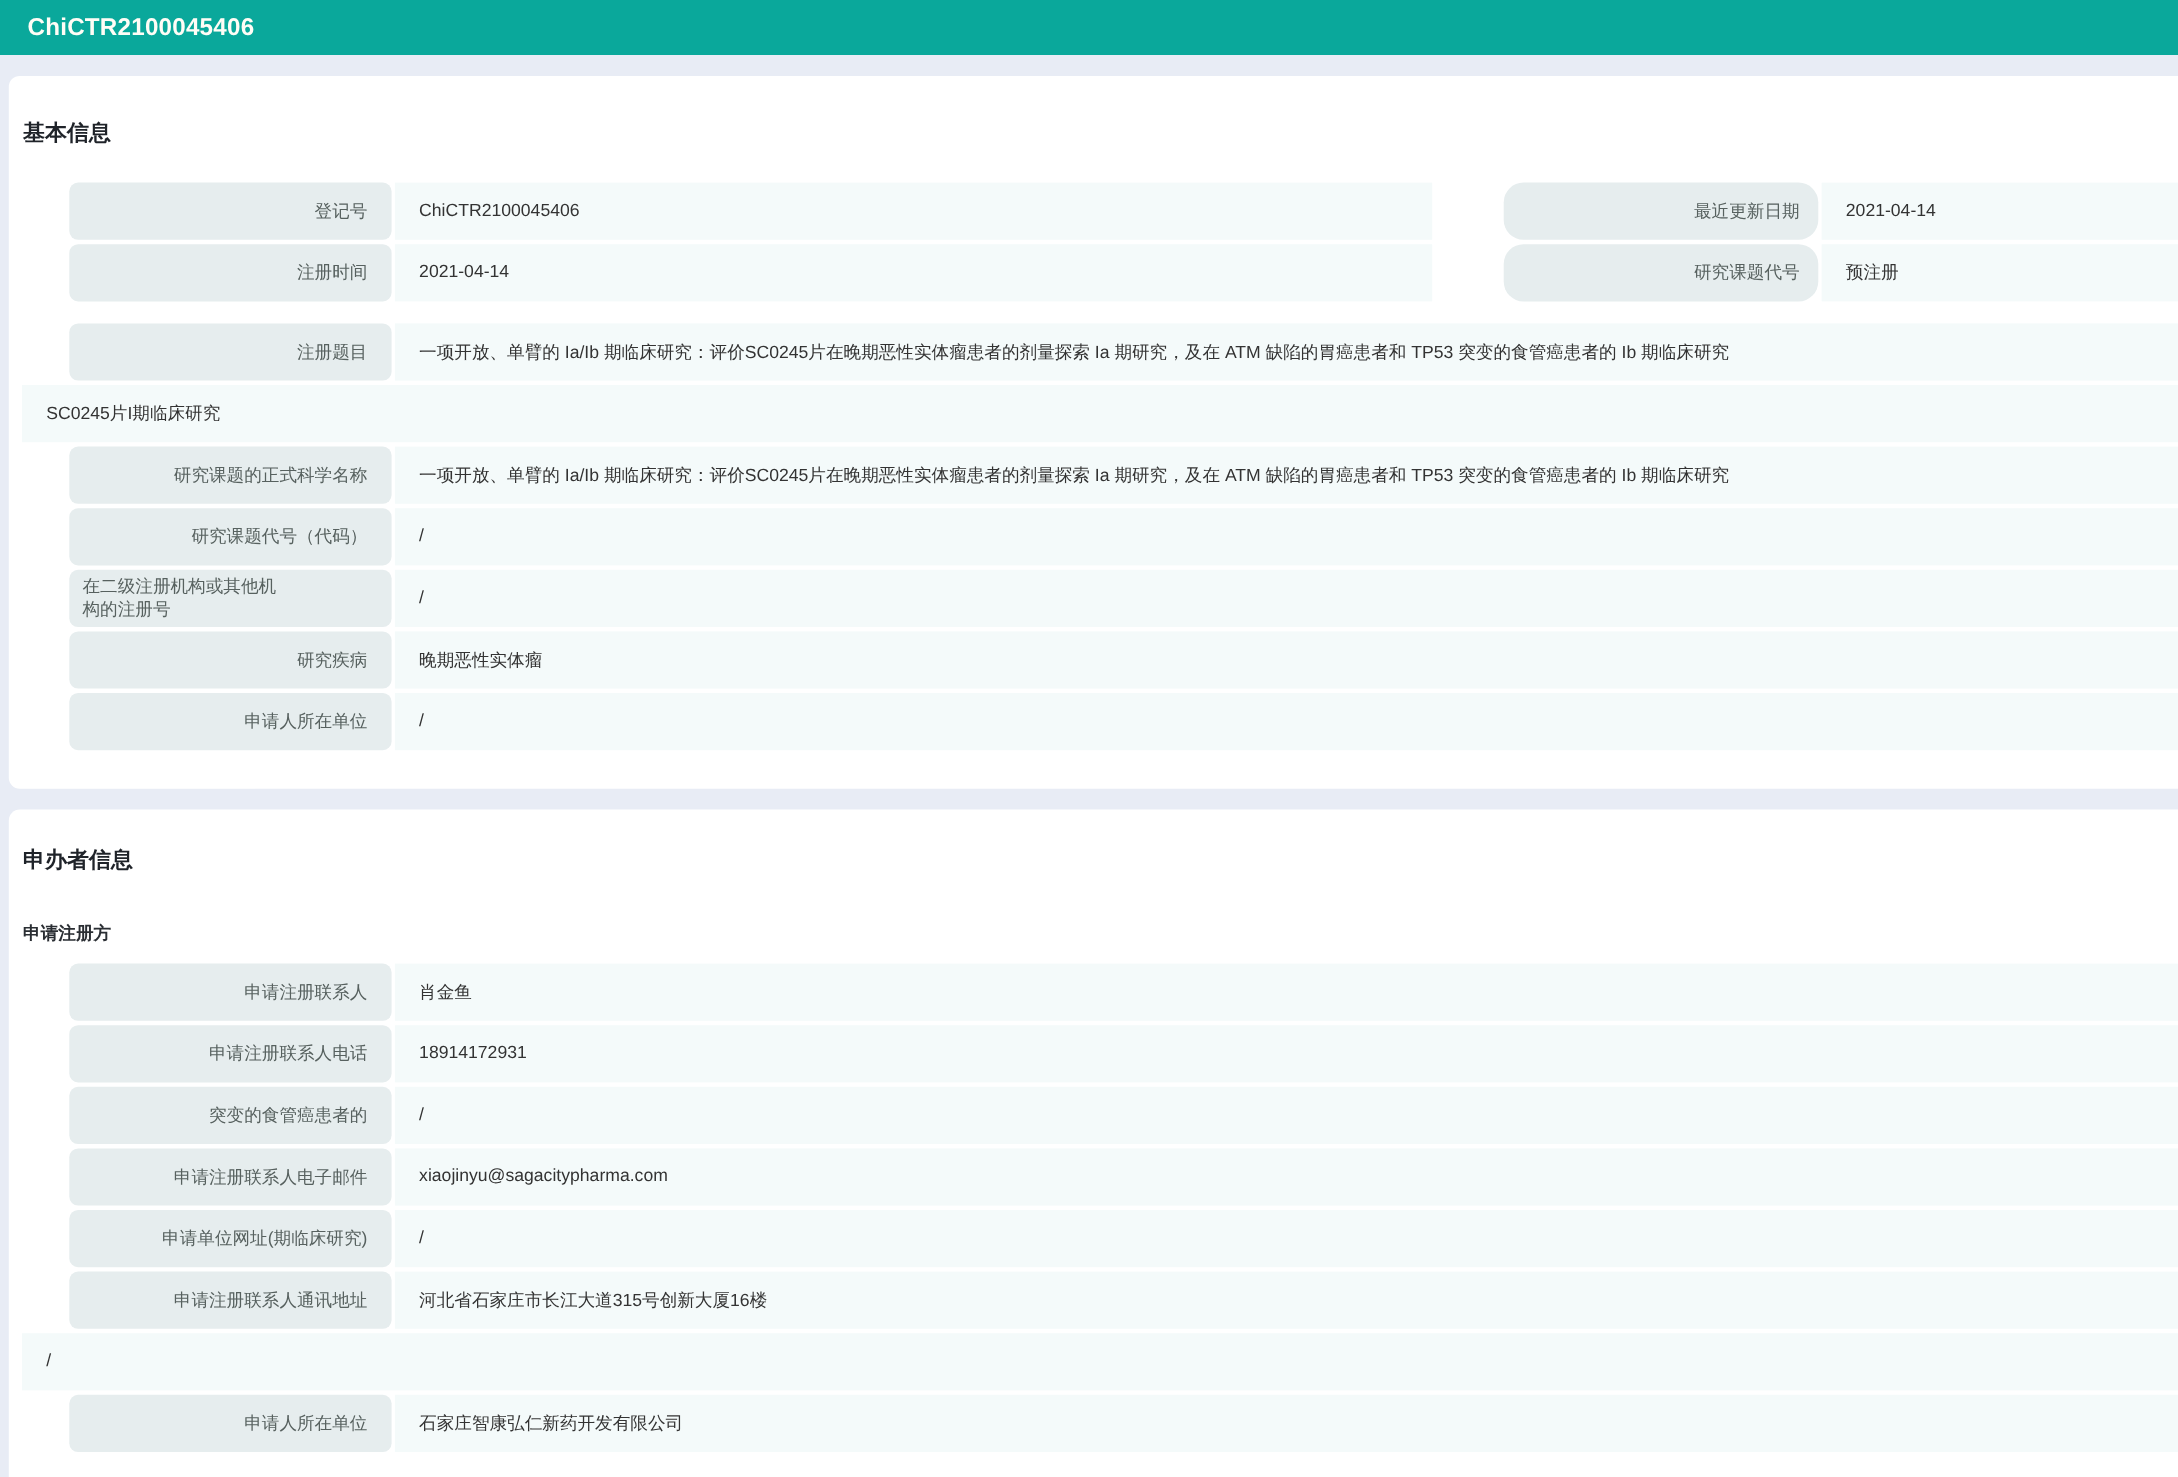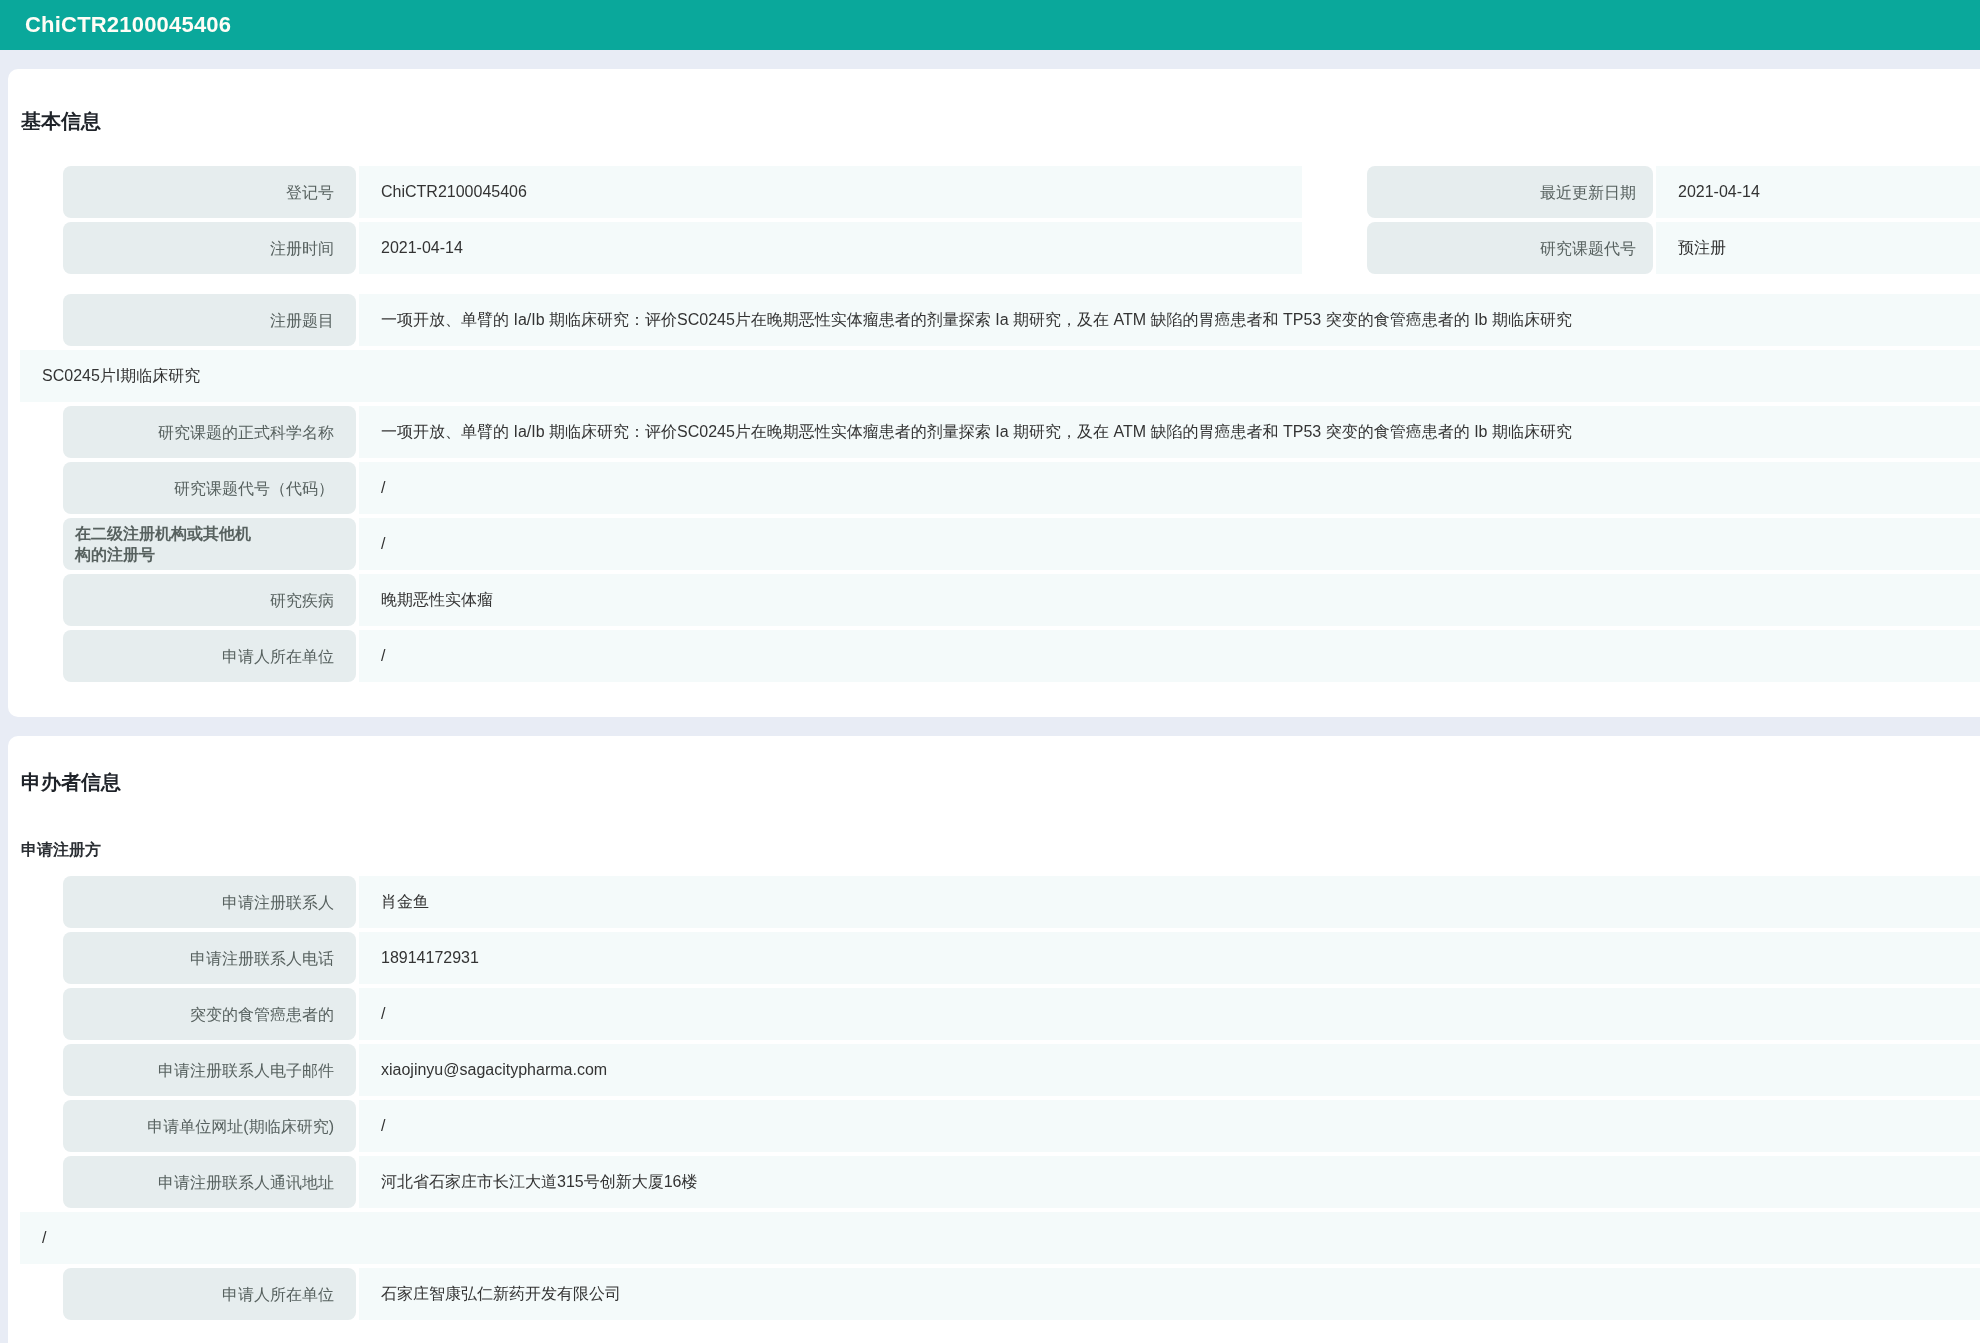--- a/index.html
+++ b/index.html
@@ -33,23 +33,23 @@
   .rows { }
   .row { display:flex; margin-bottom:4px; }
   .group-gap { margin-top:20px; }
   .lbl {
     flex:0 0 293px; min-height:52px; box-sizing:border-box;
     background:#e6edee; border-radius:8px;
     display:flex; align-items:center; justify-content:flex-end;
     padding-right:22px; text-align:right;
     color:#57615f; font-size:16px; line-height:21px;margin-left:46px;
   }
-  .lbl.lbl-right { flex:0 0 286px; padding-right:17px; }
+  .lbl.lbl-right { flex:0 0 286px; padding-right:17px;border-radius:18px; }
   .lbl.lbl-wrap { justify-content:flex-start; text-align:left; padding-left:12px; padding-right:10px; }
-  .lbl.lbl-wrap span { display:inline-block; width:184px;font-weight:bold; }
+  .lbl.lbl-wrap span { display:inline-block; width:184px; }
   .val {
     flex:1 1 auto; min-height:52px; box-sizing:border-box;
     background:#f4fafa; margin-left:3px;
     display:flex; align-items:center; padding-left:22px;
     color:#333333; font-size:16px; white-space:nowrap; overflow:hidden;
   }
   .val.val-fixed { flex:0 0 943px; }
   .colgap { flex:0 0 19px; }
 </style>
 </head>

